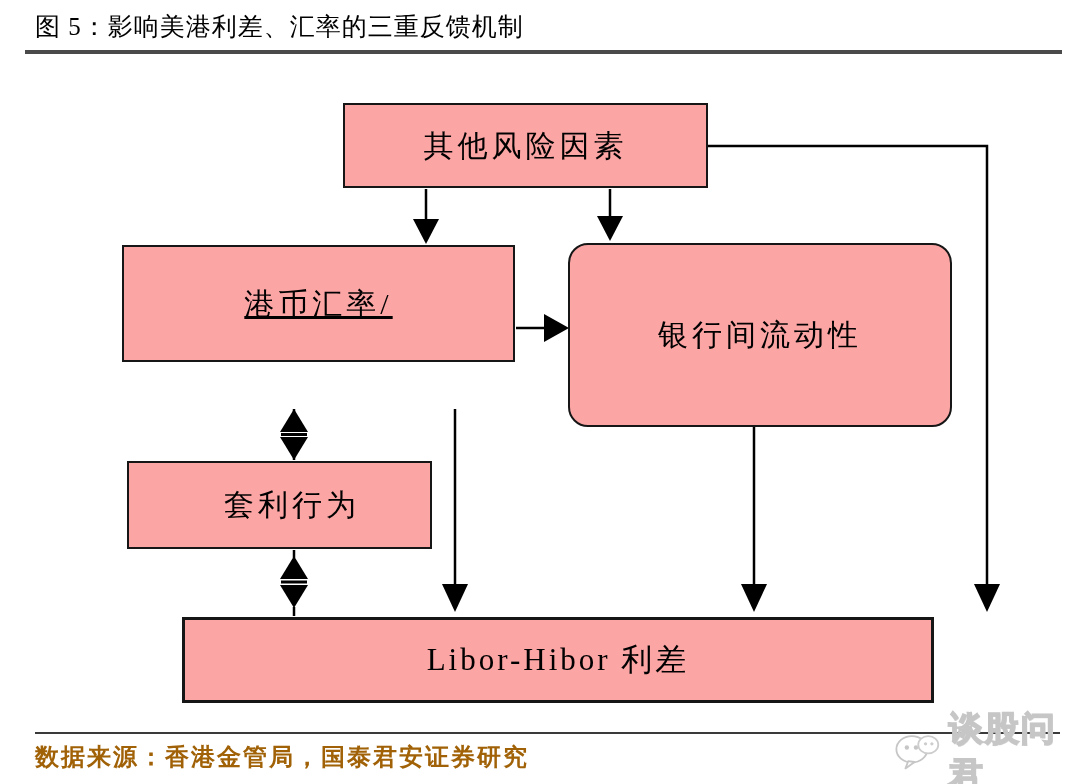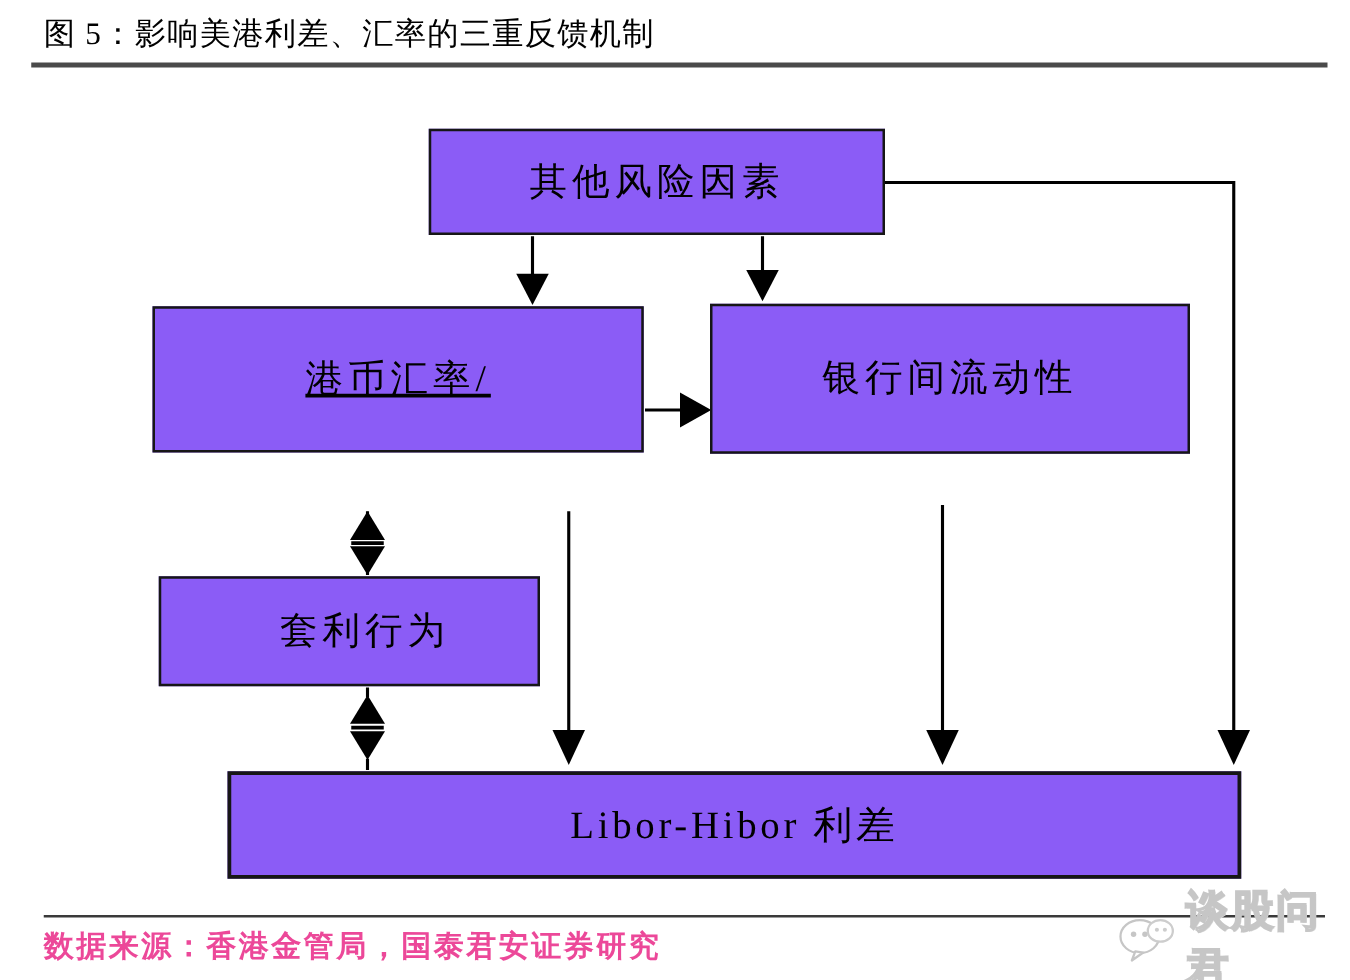--- a/index.html
+++ b/index.html
@@ -8,30 +8,30 @@
     font-family:"Liberation Serif","DejaVu Serif",serif;overflow:hidden;
   }
   .title{
     position:absolute;left:35px;top:10px;
     font-size:25px;font-weight:normal;color:#000;letter-spacing:1px;
     font-family:"Liberation Serif","DejaVu Serif",serif;
   }
   .title-rule{position:absolute;left:25px;top:50px;width:1037px;height:4px;background:#4a4a4a;}
   .connectors{position:absolute;left:0;top:0;width:1080px;height:784px;}
   .node{
-    position:absolute;background:#8b5cf6;border:2px solid #161616;
+    position:absolute;background:#fca5a5;border:2px solid #161616;
     display:flex;flex-direction:column;align-items:center;justify-content:center;
     box-sizing:border-box;text-align:center;color:#000;
     font-size:30px;letter-spacing:4px;
   }
   .node .ln{display:block;line-height:1.85;}
   #node-libor{border-width:3px;font-size:31px;letter-spacing:3px;}
   .footer-rule{position:absolute;left:35px;top:732px;width:1025px;height:2px;background:#3a3a3a;}
   .footer-text{
-    position:absolute;left:35px;top:741px;font-size:24px;font-weight:bold;color:#ec4899;
+    position:absolute;left:35px;top:741px;font-size:24px;font-weight:bold;color:#a16207;
     letter-spacing:2px;
   }
   .watermark{
     position:absolute;left:890px;top:706px;display:flex;align-items:center;gap:6px;
   }
   .watermark .wm-text{
     font-size:34px;font-weight:bold;color:#ffffff;letter-spacing:2px;
     -webkit-text-stroke:1.5px #c6c6c6;
     text-shadow:1px 1px 0 #dcdcdc;
     font-family:"Liberation Serif","DejaVu Serif",serif;
@@ -95,29 +95,29 @@
   </svg>
 
   <div class="node" id="node-other" style="left:343px;top:103px;width:365px;height:85px;">
     <span class="ln">其他风险因素</span>
   </div>
 
   <div class="node" id="node-hkd" style="left:122px;top:245px;width:393px;height:117px;text-decoration:underline;">
     <span class="ln">港币汇率/</span>
   </div>
 
-  <div class="node" id="node-interbank" style="left:568px;top:243px;width:384px;height:120px;">
+  <div class="node" id="node-interbank" style="left:568px;top:243px;width:384px;height:184px;border-radius:20px;">
     <span class="ln">银行间流动性</span>
   </div>
 
   <div class="node" id="node-arb" style="left:127px;top:461px;width:305px;height:88px;padding-left:25px;">
     <span class="ln">套利行为</span>
   </div>
 
-  <div class="node" id="node-libor" style="left:182px;top:617px;width:811px;height:86px;">
+  <div class="node" id="node-libor" style="left:182px;top:617px;width:752px;height:86px;">
     <span class="ln">Libor-Hibor 利差</span>
   </div>
 
   <div class="footer-rule"></div>
   <div class="footer-text">数据来源：香港金管局，国泰君安证券研究</div>
 
   <div class="watermark">
     <svg width="58" height="58" viewBox="0 0 58 58">
       <ellipse cx="24" cy="26" rx="17" ry="14.5" fill="#ffffff" stroke="#c6c6c6" stroke-width="2"></ellipse>
       <path d="M20 39 L17 47 L27 40 Z" fill="#ffffff" stroke="#c6c6c6" stroke-width="2" stroke-linejoin="round"></path>

